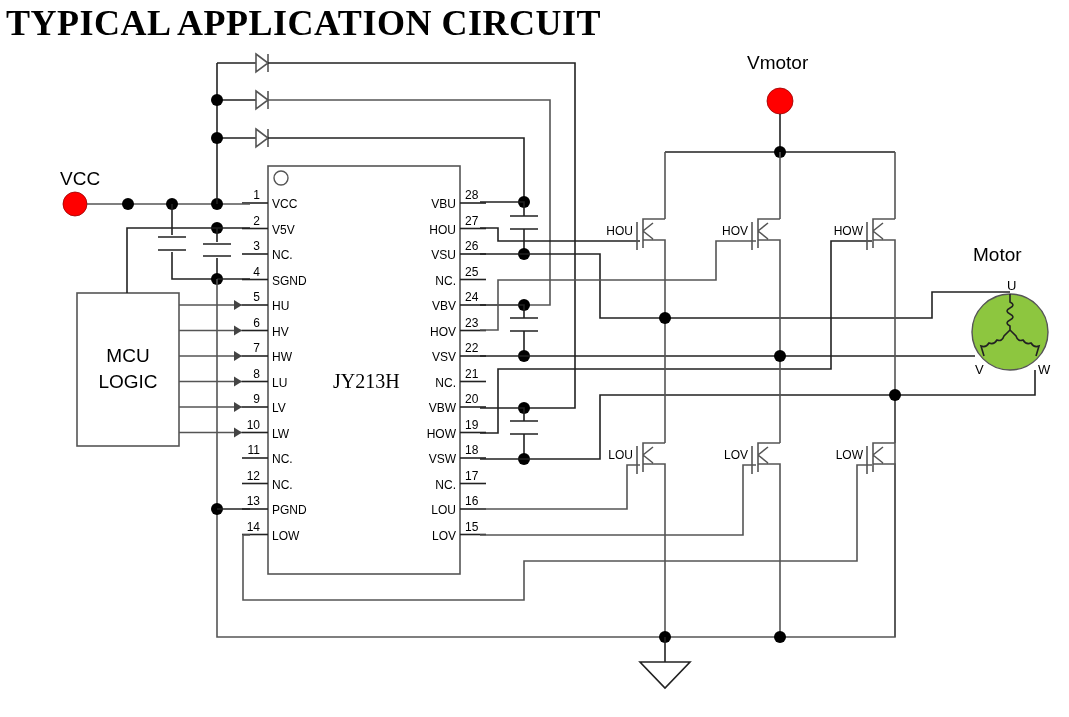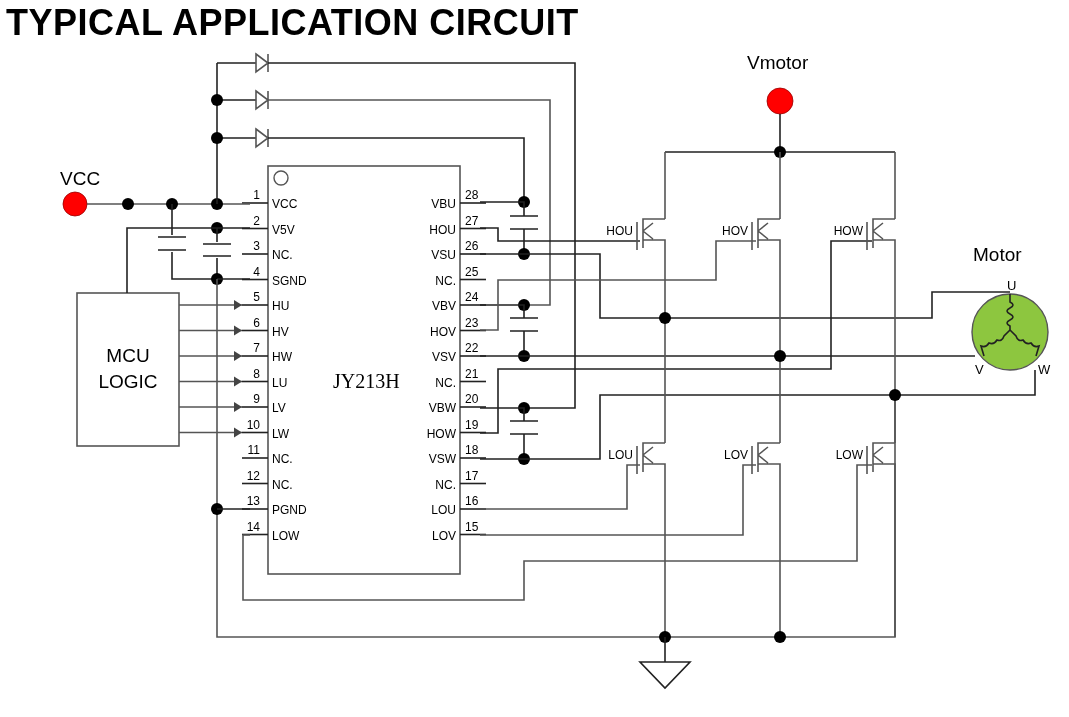--- a/index.html
+++ b/index.html
@@ -1,17 +1,17 @@
 <!DOCTYPE html>
 <html><head>
 <meta charset="utf-8">
 <style>
   html,body{margin:0;padding:0;background:#fff;}
   body{width:1069px;height:717px;position:relative;overflow:hidden;font-family:"Liberation Sans",sans-serif;}
-  #title{position:absolute;left:6px;top:2px;font-family:Liberation Sans, sans-serif;font-weight:bold;font-size:36px;letter-spacing:0.5px;color:#000;line-height:42px;}
+  #title{position:absolute;left:6px;top:2px;font-family:Liberation Serif, serif;font-weight:bold;font-size:36px;letter-spacing:0.5px;color:#000;line-height:42px;}
   svg{position:absolute;left:0;top:0;}
   .w{stroke:#222;stroke-width:1.6;fill:none;}
   .g{stroke:#555;stroke-width:1.6;fill:none;}
   .dot{fill:#000;}
   .pin{font-family:"Liberation Sans",sans-serif;font-size:12px;fill:#000;}
   .lbl{font-family:"Liberation Sans",sans-serif;font-size:13px;fill:#000;}
   .big{font-family:"Liberation Sans",sans-serif;font-size:19px;fill:#000;}
   .chip{font-family:"Liberation Serif",serif;font-size:20px;fill:#000;}
 </style>
 </head>

